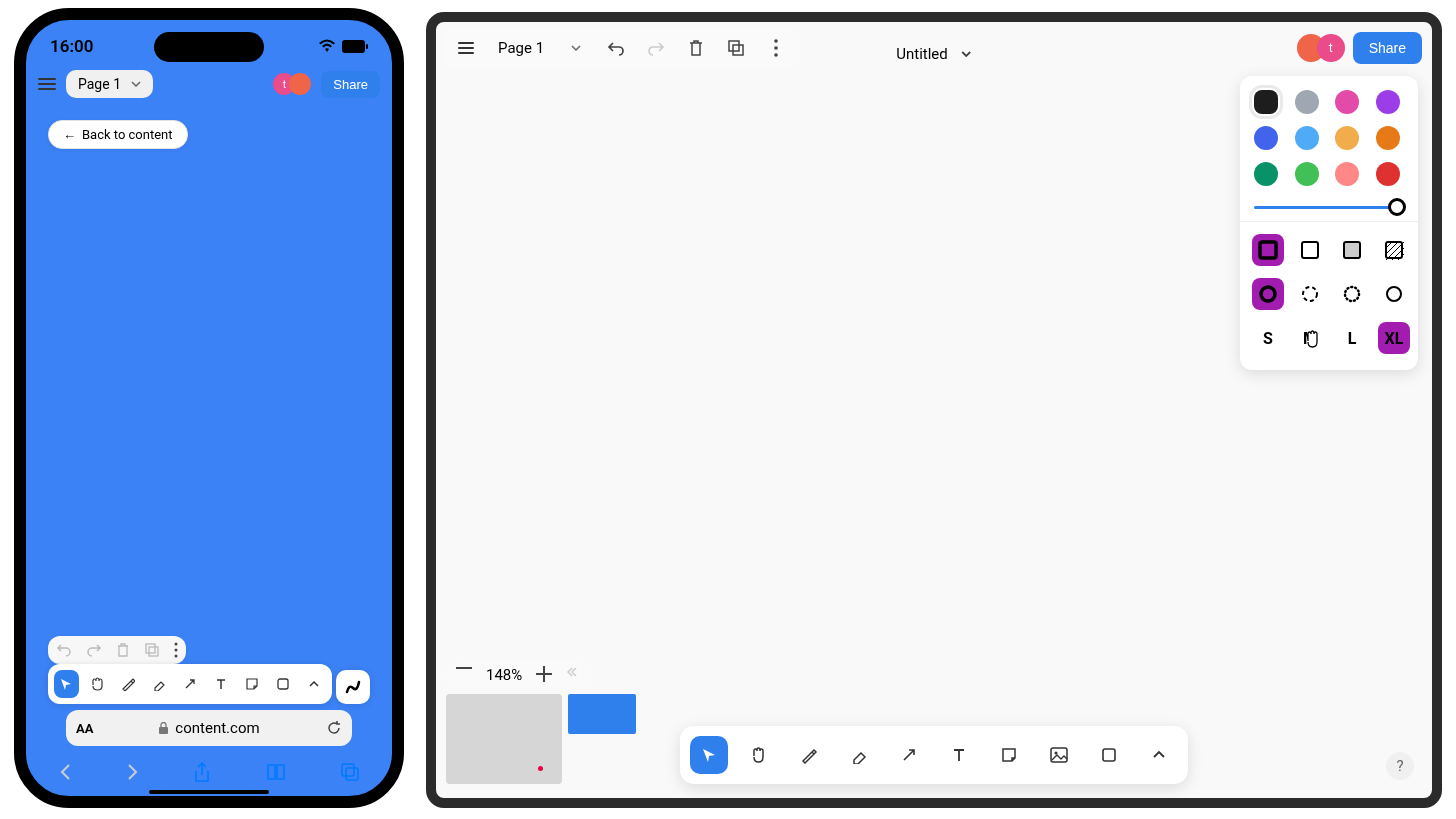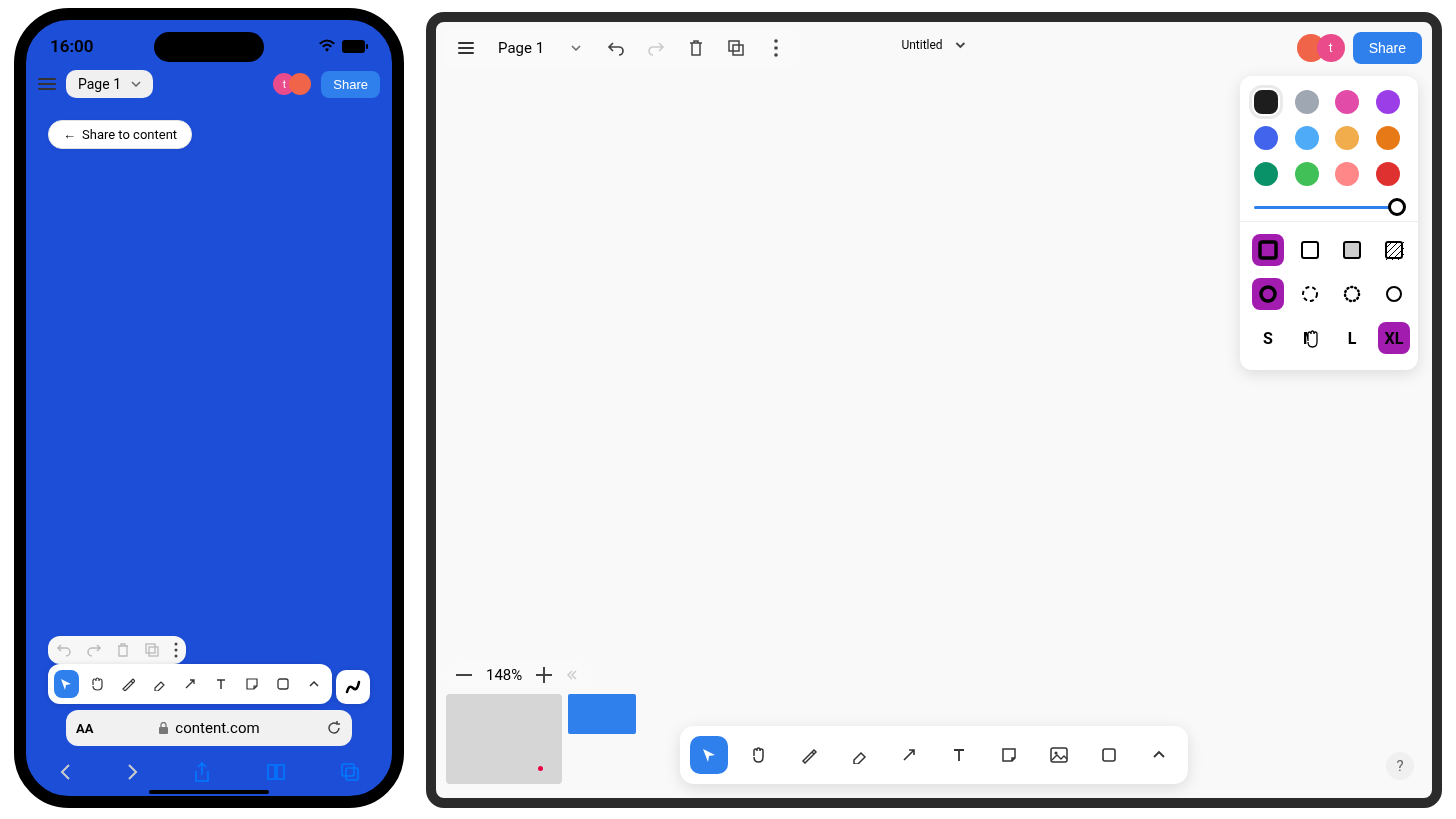--- a/index.html
+++ b/index.html
@@ -13,21 +13,21 @@
 
 
 .phone {
   position: absolute;
   left: 14px;
   top: 8px;
   width: 390px;
   height: 800px;
   border: 12px solid #000;
   border-radius: 55px;
-  background: #1d4ed8;
+  background: #3b82f6;
   overflow: hidden;
 }
 .phone-inner { position: relative; width: 100%; height: 100%; }
 .notch {
   position: absolute;
   top: 12px;
   left: 50%;
   transform: translateX(-50%);
   width: 110px;
   height: 30px;
@@ -180,23 +180,23 @@
   padding: 4px 8px;
   border-radius: 12px;
 }
 .d-topbar .btn { width: 32px; height: 32px; display: flex; align-items: center; justify-content: center; border-radius: 8px; color: #444; }
 .d-topbar .btn.disabled { color: #ccc; }
 .d-topbar .hamburger { display: flex; flex-direction: column; gap: 3px; }
 .d-topbar .hamburger span { width: 16px; height: 2px; background: #333; border-radius: 1px; }
 .d-topbar .page-label { font-size: 15px; padding: 4px 8px; }
 .d-title {
   position: absolute;
-  top: 16px; left: 50%; transform: translateX(-50%);
+  top: 23px; left: 50%; transform: translateX(-50%);
   display: flex; gap: 12px; align-items: center;
-  font-size: 12px;
+  font-size: 15px;
 }
 .d-right {
   position: absolute;
   top: 10px; right: 10px;
   display: flex; align-items: center; gap: 8px;
 }
 .d-right .share-btn { padding: 8px 16px; font-size: 14px; }
 .d-avatar { width: 28px; height: 28px; border-radius: 50%; margin-left: -8px; display: flex; align-items: center; justify-content: center; font-size: 12px; color: #fff; }
 
 
@@ -218,21 +218,21 @@
 .divider { height: 1px; background: #eee; margin: 6px -10px; }
 .fill-grid, .dash-grid, .size-grid { display: grid; grid-template-columns: repeat(4, 1fr); gap: 10px; padding: 6px 2px; }
 .opt { width: 32px; height: 32px; border-radius: 8px; display: flex; align-items: center; justify-content: center; cursor: pointer; }
 .opt.selected { background: #a21caf; }
 .size-grid .opt { font-weight: 700; font-size: 16px; }
 
 
 .zoom-panel {
   position: absolute;
   bottom: 110px; left: 10px;
-  display: flex; align-items: center; gap: 14px;
+  display: flex; gap: 14px;
   padding: 4px 10px;
   background: #fafafa;
   border-radius: 12px;
 }
 .zoom-panel div { font-size: 15px; }
 .zoom-panel .disabled { color: #ccc; }
 .minimap {
   position: absolute;
   bottom: 10px; left: 10px;
   width: 190px;
@@ -300,21 +300,21 @@
         </span>
       </div>
       <div class="phone-avatars">
         <div class="avatar" style="background:#e94b8b">t</div>
         <div class="avatar" style="background:#f06449"></div>
       </div>
       <button class="share-btn">Share</button>
     </div>
     <div class="back-pill">
       <span>←</span>
-      <span>Share to content</span>
+      <span>Back to content</span>
     </div>
     <div class="phone-dot"></div>
 
     <div class="phone-panel">
       <div class="ico">
           <svg width="16" height="16" viewBox="0 0 16 16">
             <path d="M5 3 L2 6 L5 9 M2 6 H10 A4 4 0 0 1 10 14" stroke="#bbb" fill="none" stroke-width="1.5"></path>
           </svg>
         </div>
       <div class="ico">

